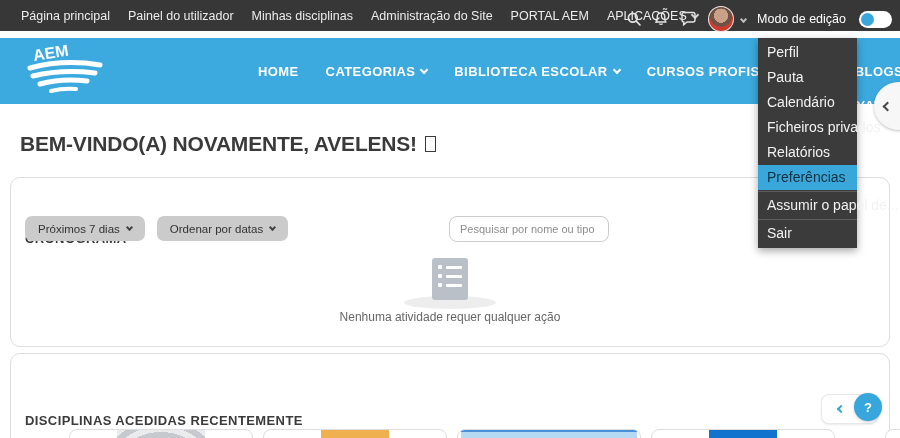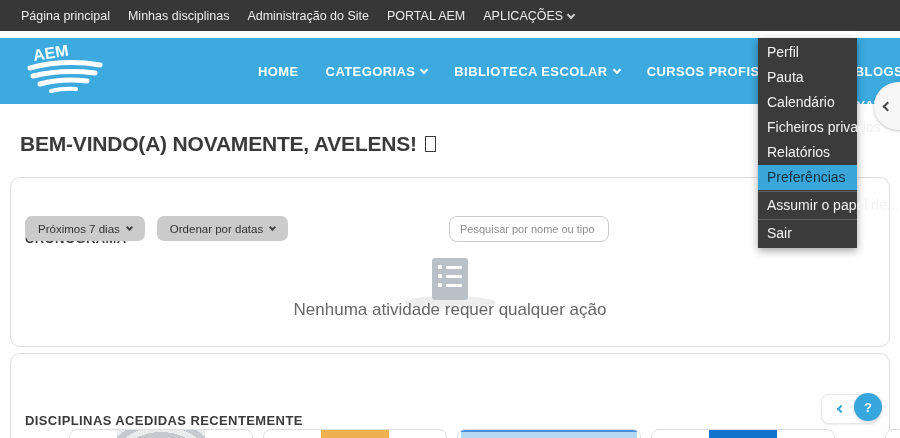--- a/index.html
+++ b/index.html
@@ -66,21 +66,21 @@
   .timeline-search::placeholder { color:#8d8d8d; }
 
   .empty-state { position:absolute; left:0; top:80px; width:878px; text-align:center; }
   .empty-shadow { position:absolute; left:50%; top:38px; transform:translateX(-50%);
     width:92px; height:13px; border-radius:50%; background:#ededed; }
   .empty-icon { position:relative; margin:0 auto; width:36px; height:42px; background:#b9c0c7;
     border-radius:3px; padding:7px 6px 0 6px; display:flex; flex-direction:column; gap:5px; }
   .empty-row { display:flex; align-items:center; gap:4px; }
   .empty-dot { width:4px; height:4px; background:#fff; border-radius:1px; }
   .empty-line { width:17px; height:3px; background:#fff; border-radius:1px; }
-  .empty-text { position:relative; font-size:17px; color:#666; }
+  .empty-text { position:relative; margin-top:10px; font-size:12px; color:#666; }
 
   .courses-card { left:10px; top:353px; width:880px; height:110px; }
   .courses-title { position:absolute; left:14px; top:19px; }
   .carousel-prev { position:absolute; left:810px; top:40px; width:57px; height:30px; background:#fff;
     border:1px solid #e8e8e8; border-radius:8px; box-shadow:0 1px 2px rgba(0,0,0,.08);
     cursor:pointer; display:flex; align-items:center; }
   .carousel-prev .chev { border-color:#3aa7db; transform:rotate(135deg); margin-left:16px; width:6px; height:6px; }
   .help-btn { position:absolute; left:843px; top:39px; width:28px; height:28px; border-radius:50%;
     background:#36a6dd; color:#fff; font-size:13px; font-weight:bold; display:flex; align-items:center;
     justify-content:center; cursor:pointer; box-shadow:0 1px 3px rgba(0,0,0,.2); z-index:2; }
@@ -94,24 +94,50 @@
   .thumb.swirl { background-image:repeating-radial-gradient(circle at 50% 160%,
       #c6cacf 0 6px, #e9ebed 6px 12px); }
   .thumb.sky { background-image:linear-gradient(180deg, #4a90d9 0 2px, #b5d9f3 2px 14px, #d6eafa 14px 100%); }
 </style>
 </head>
 <body>
 
 <div class="topnav">
   <div class="topnav-items">
     <span class="topnav-item">Página principal</span>
+    <span class="topnav-item">Painel do utilizador</span>
     <span class="topnav-item">Minhas disciplinas</span>
     <span class="topnav-item">Administração do Site</span>
     <span class="topnav-item">PORTAL AEM</span>
     <span class="topnav-item"><span>APLICAÇÕES</span><span class="chev"></span></span>
+  </div>
+  <div class="topnav-right">
+    <span class="icon-btn">
+      <svg width="16" height="16" viewBox="0 0 16 16">
+          <circle cx="6.8" cy="6.8" r="4.4" fill="none" stroke="#e3e3e3" stroke-width="1.7"></circle>
+          <line x1="10.2" y1="10.2" x2="14" y2="14" stroke="#e3e3e3" stroke-width="1.7" stroke-linecap="round"></line>
+        </svg>
+    </span>
+    <span class="icon-btn">
+      <svg width="16" height="16" viewBox="0 0 16 16">
+          <path d="M8 2 C5.5 2 4.2 3.8 4.2 6 L4.2 9 L3 11 L13 11 L11.8 9 L11.8 6 C11.8 3.8 10.5 2 8 2 Z" fill="none" stroke="#e3e3e3" stroke-width="1.4" stroke-linejoin="round"></path>
+          <path d="M6.6 12.4 a1.5 1.5 0 0 0 2.8 0" fill="none" stroke="#e3e3e3" stroke-width="1.4"></path>
+        </svg>
+    </span>
+    <span class="icon-btn">
+      <svg width="17" height="16" viewBox="0 0 17 16">
+          <path d="M2 3.5 a2 2 0 0 1 2-2 L13 1.5 a2 2 0 0 1 2 2 L15 9 a2 2 0 0 1 -2 2 L7 11 L3.5 14 L4 11 a2 2 0 0 1 -2-2 Z" fill="none" stroke="#e3e3e3" stroke-width="1.4" stroke-linejoin="round"></path>
+        </svg>
+    </span>
+    <span class="avatar"></span>
+    <span class="chev" style="border-color:#bdbdbd; width:5px; height:5px;"></span>
+    <span class="edit-label">Modo de edição</span>
+    <span class="toggle">
+        <span class="knob"></span>
+      </span>
   </div>
 </div>
 
 <div class="bluebar">
   <div class="logo">
     <svg width="80" height="54" viewBox="0 0 80 54">
       <text x="10" y="17" transform="rotate(-9 10 17)" fill="#fff" font-size="16" font-weight="bold" font-family="Liberation Sans, sans-serif">AEM</text>
       <path d="M6 24 Q 40 15 76 21" stroke="#fff" stroke-width="5" fill="none" stroke-linecap="round"></path>
       <path d="M9 32 Q 38 25 71 29" stroke="#fff" stroke-width="5" fill="none" stroke-linecap="round"></path>
       <path d="M16 40 Q 38 34 63 37" stroke="#fff" stroke-width="5" fill="none" stroke-linecap="round"></path>

